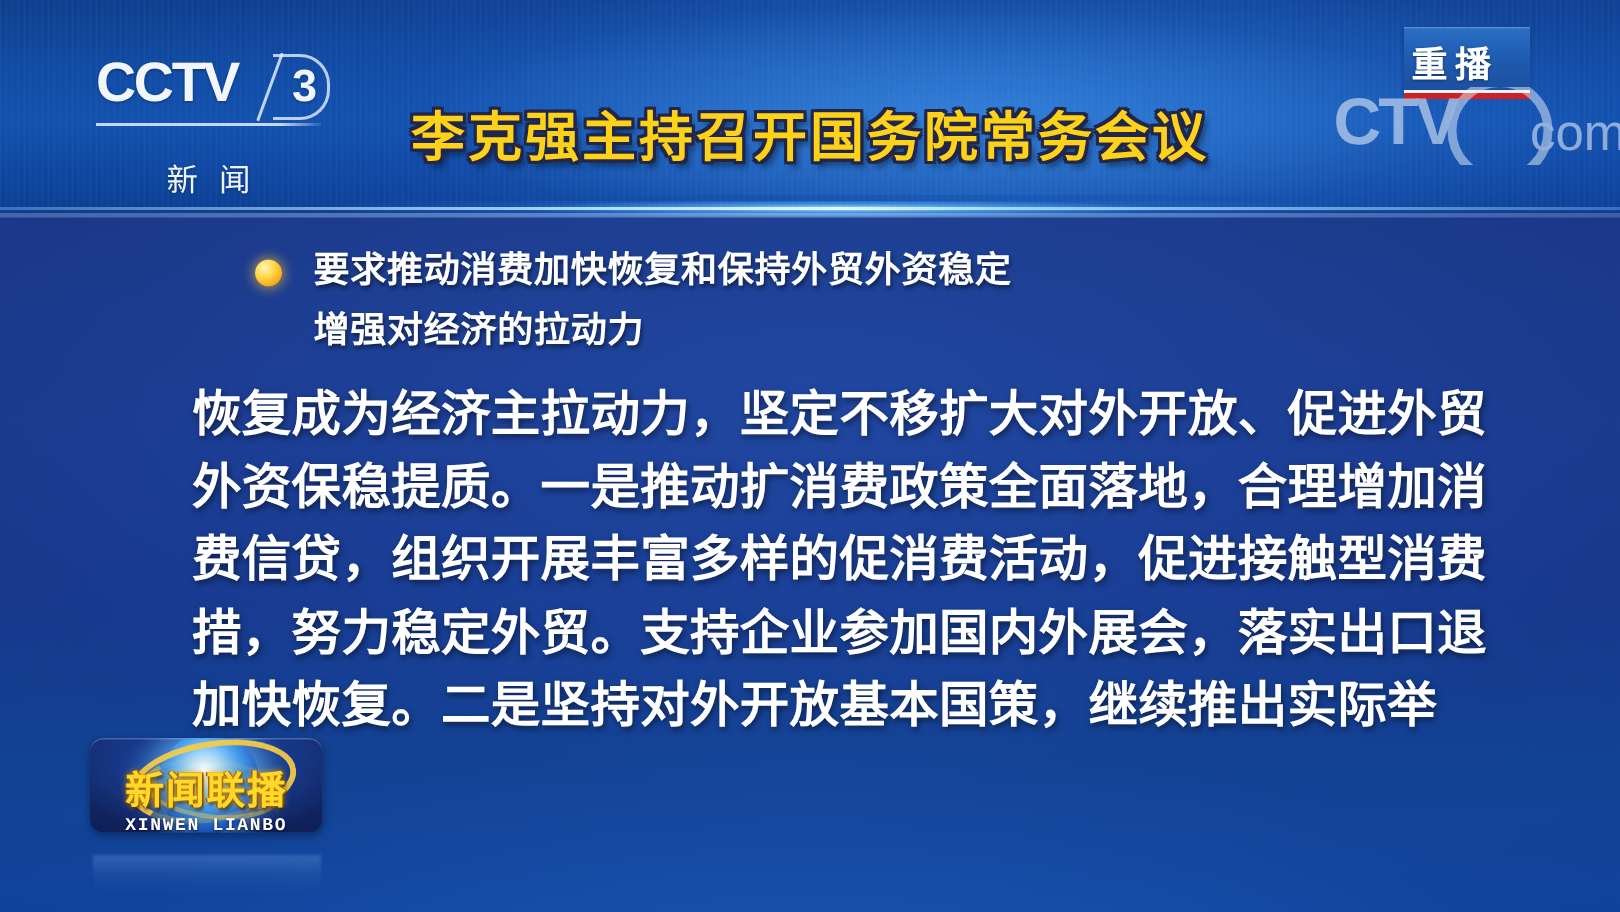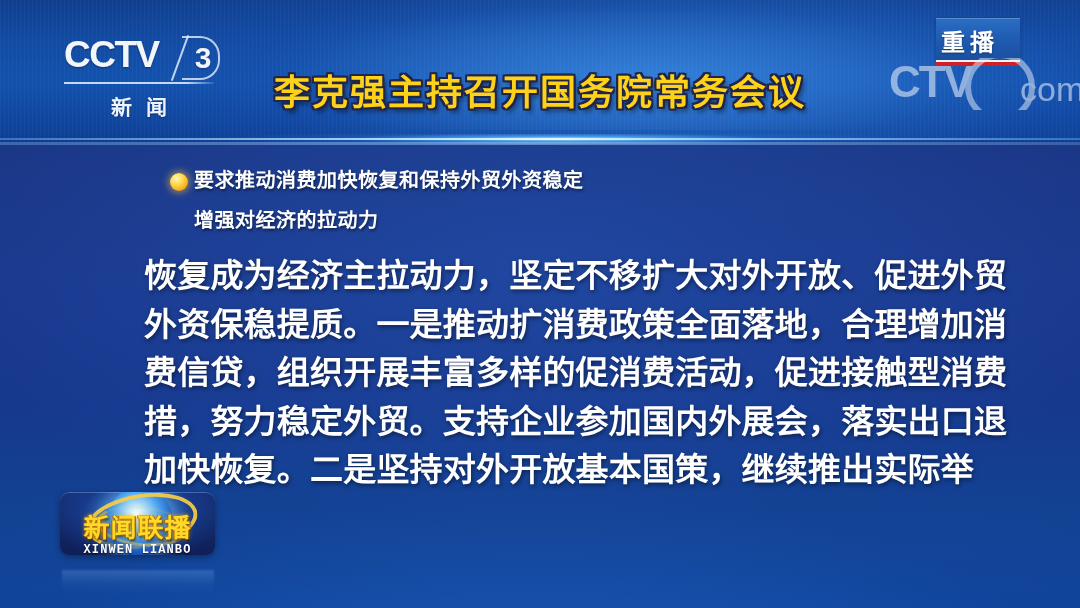--- a/index.html
+++ b/index.html
@@ -124,26 +124,26 @@
     letter-spacing: 0px;
     line-height: 1;
     text-shadow: 0 1px 2px rgba(0,0,0,0.3);
   }
   #cctv13-underline {
     margin-top: 2px;
     width: 150px; height: 2px;
     background: linear-gradient(90deg, rgba(215,230,245,0.9) 0%, rgba(215,230,245,0.9) 82%, rgba(215,230,245,0.1) 100%);
   }
   #cctv13-sub {
-    margin-top: 7px;
+    margin-top: 19px;
     width: 150px;
     text-align: center;
     font-family: "DejaVu Sans", sans-serif;
     font-size: 21px;
-    font-weight: bold;
+    font-weight: normal;
     color: #eef4fb;
     letter-spacing: 14px;
     text-indent: 14px;
     text-shadow: 0 1px 2px rgba(0,0,0,0.3);
   }
 
   
   #rebroadcast-badge {
     position: absolute;
     left: 936px; top: 18px;
@@ -239,37 +239,36 @@
   }
   #subtitle-bullet {
     position: absolute;
     left: 0px; top: 13px;
     width: 18px; height: 18px;
     border-radius: 50%;
     background: radial-gradient(circle at 36% 30%, #fff5b8 0%, #ffd84a 38%, #f7a613 75%, #d8790a 100%);
     box-shadow: 0 0 7px 2px rgba(255,200,60,0.5);
   }
   .subtitle-line {
-    margin-left: 24px;
-    font-family: "DejaVu Sans", sans-serif;
-    font-size: 20px;
+    margin-left: 39px;
+    font-family: "DejaVu Sans", sans-serif;
+    font-size: 24px;
     font-weight: bold;
     color: #ffffff;
     letter-spacing: 0.5px;
     line-height: 40px;
     white-space: nowrap;
     text-shadow: 1px 2px 3px rgba(0,0,0,0.5);
   }
 
   
   #body-text {
     position: absolute;
     left: 128px; top: 252px;
     width: 830px;
-    margin-left: 16px;
   }
   .body-line {
     font-family: "DejaVu Sans", sans-serif;
     font-size: 33px;
     font-weight: bold;
     color: #ffffff;
     line-height: 48.5px;
     letter-spacing: 0.2px;
     white-space: nowrap;
     text-shadow: 1px 2px 4px rgba(0,0,0,0.5);

